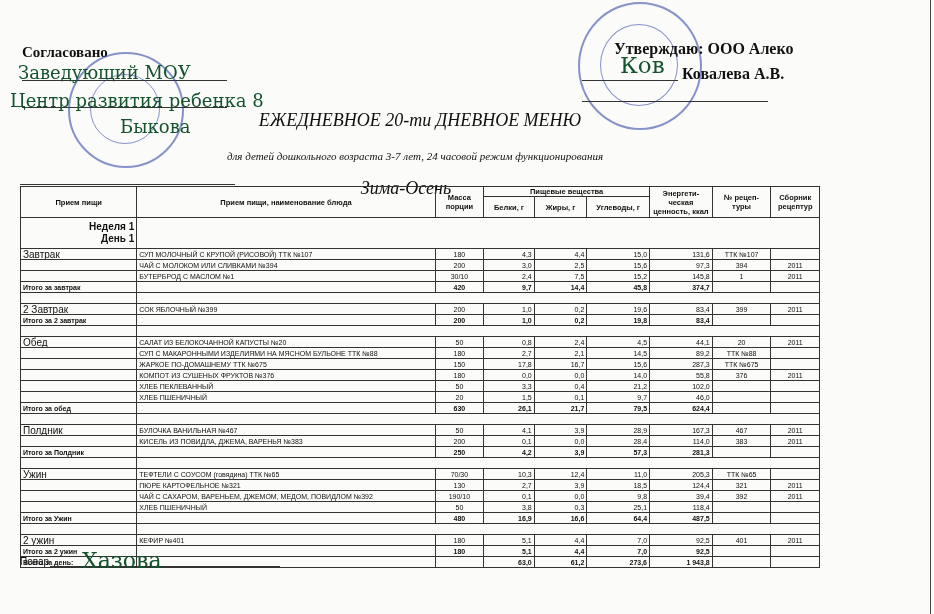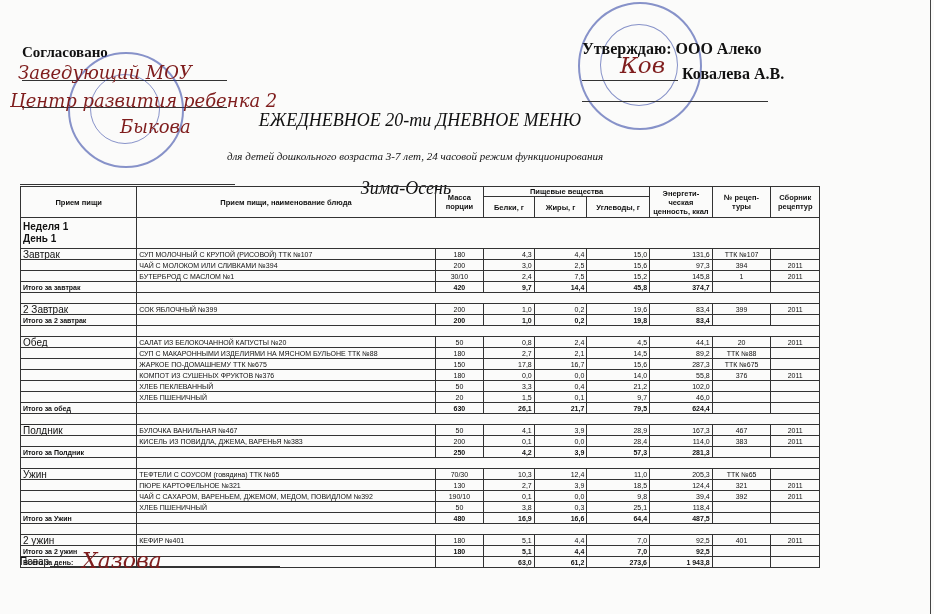--- a/index.html
+++ b/index.html
@@ -4,59 +4,59 @@
 <style>
   html, body { margin:0; padding:0; }
   body {
     width:934px; height:614px; position:relative; overflow:hidden;
     background:#fbfbfa; color:#111;
     font-family:"Liberation Sans", sans-serif;
   }
   .edge { position:absolute; right:3px; top:0; width:1px; height:614px; background:#444; }
   .bold-serif { font-family:"Liberation Serif", serif; font-weight:bold; }
   .approve-left { position:absolute; left:22px; top:44px; font-size:15px; }
-  .approve-right { position:absolute; left:582px; top:40px; font-size:16px; }
+  .approve-right { position:absolute; left:582px; top:40px; font-size:16px;padding-left:32px; }
   .approve-name { position:absolute; left:682px; top:65px; font-size:16px; }
   .sigline { position:absolute; height:1px; background:#333; }
   .title { position:absolute; font-family:"Liberation Serif", serif; font-style:italic; font-size:18px; text-align:center; width:600px; }
   .stamp { position:absolute; border-radius:50%; border:2px solid rgba(40,60,160,0.55); }
   .stamp.inner { border-width:1px; }
-  .handwrite { position:absolute; font-family:"DejaVu Serif", serif; font-style:italic; color:#7f1d1d; font-size:18px; }
+  .handwrite { position:absolute; font-family:"DejaVu Serif", serif; color:#14532d; font-size:18px; }
 
   table.menu {
     position:absolute; left:20px; top:186px; width:800px;
     border-collapse:collapse; font-size:7px; table-layout:fixed;
   }
   table.menu td, table.menu th {
     border:1px solid #333; padding:0 2px; height:10px; line-height:9px;
     overflow:hidden; white-space:nowrap;
   }
   table.menu th { font-weight:bold; font-size:7.5px; text-align:center; white-space:normal; }
   .num { text-align:right; }
   .ctr { text-align:center; }
   .meal { font-weight:normal; font-size:10px; }
   .total td { font-weight:bold; }
   .total td.lbl { font-weight:bold; font-size:7px; }
   .spacer td { height:9px; }
-  .week td.w { font-weight:bold; font-size:10px; text-align:left; line-height:12px; height:30px; white-space:normal; }
+  .week td.w { font-weight:bold; font-size:10px; text-align:right; line-height:12px; height:30px; white-space:normal; }
   .cook { position:absolute; left:20px; top:556px; font-size:10px; }
   .cookline { position:absolute; left:50px; top:566px; width:230px; height:1px; background:#333; }
 </style>
 </head>
 <body>
 
 <div class="edge"></div>
 
 <div class="approve-left bold-serif">Согласовано</div>
 <div class="sigline" style="left:22px;top:80px;width:205px;"></div>
 <div class="sigline" style="left:22px;top:107px;width:205px;"></div>
 <div class="stamp" style="left:68px;top:52px;width:112px;height:112px;"></div>
 <div class="stamp inner" style="left:90px;top:74px;width:68px;height:68px;"></div>
 <div class="handwrite" style="left:18px;top:62px;">Заведующий МОУ</div>
-<div class="handwrite" style="left:10px;top:90px;">Центр развития ребенка 2</div>
+<div class="handwrite" style="left:10px;top:90px;">Центр развития ребенка 8</div>
 <div class="handwrite" style="left:120px;top:116px;">Быкова</div>
 
 <div class="stamp" style="left:578px;top:2px;width:120px;height:124px;"></div>
 <div class="stamp inner" style="left:600px;top:24px;width:76px;height:80px;"></div>
 <div class="approve-right bold-serif">Утверждаю: ООО Алеко</div>
 <div class="approve-name bold-serif">Ковалева А.В.</div>
 <div class="handwrite" style="left:620px;top:52px;font-size:23px;">Ков</div>
 <div class="sigline" style="left:582px;top:80px;width:96px;"></div>
 <div class="sigline" style="left:582px;top:101px;width:186px;"></div>
 

